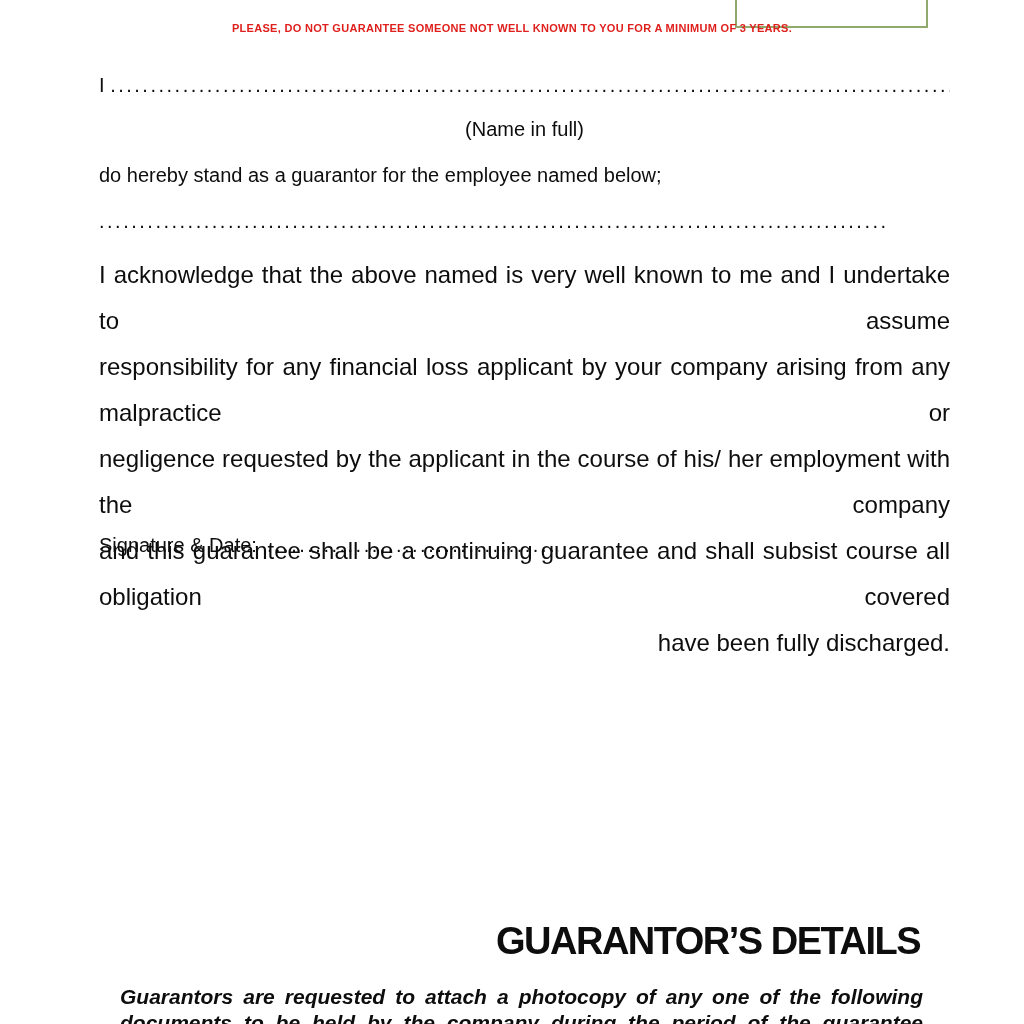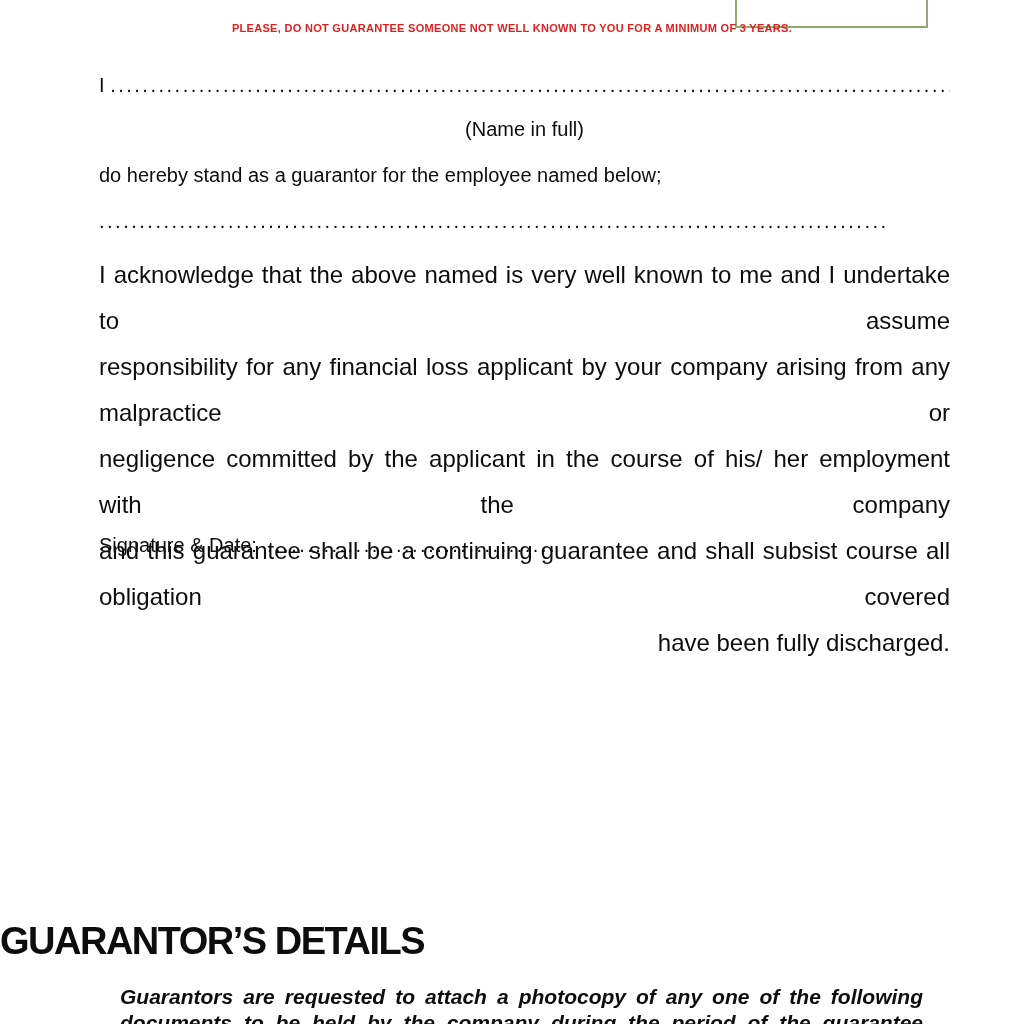--- a/index.html
+++ b/index.html
@@ -90,21 +90,21 @@
     top: 534px;
     width: 460px;
     justify-content: space-between;
   }
   .signature .dots { flex: 0 0 292px; }
 
   .section-heading {
     top: 920px;
     left: 0;
     width: 920px;
-    text-align: left;
+    text-align: right;
     font-size: 38px;
     font-weight: bold;
     letter-spacing: -1.5px;
     white-space: nowrap;
   }
 
   .instruction {
     left: 120px;
     top: 984px;
     width: 803px;
@@ -130,21 +130,21 @@
 
   <div class="abs bodyline name-label">(Name in full)</div>
 
   <div class="abs bodyline" style="top:164px;">do hereby stand as a guarantor for the employee named below;</div>
 
   <div class="abs bodyline dots-only" style="top:210px; width:790px;">........................................................................................................................................</div>
 
   <div class="abs para">
     <div class="jline">I acknowledge that the above named is very well known to me and I undertake to assume</div>
     <div class="jline">responsibility for any financial loss applicant by your company arising from any malpractice or</div>
-    <div class="jline">negligence committed by the applicant in the course of his/ her employment with the company</div>
+    <div class="jline">negligence requested by the applicant in the course of his/ her employment with the company</div>
     <div class="jline">and this guarantee shall be a continuing guarantee and shall subsist course all obligation covered</div>
     <div class="lastline">have been fully discharged.</div>
   </div>
 
   <div class="abs bodyline dotline signature">
     <span>Signature &amp; Date:</span>&nbsp;
     <span class="dots">................................................................</span>
   </div>
 
   <div class="abs section-heading">GUARANTOR’S DETAILS</div>

